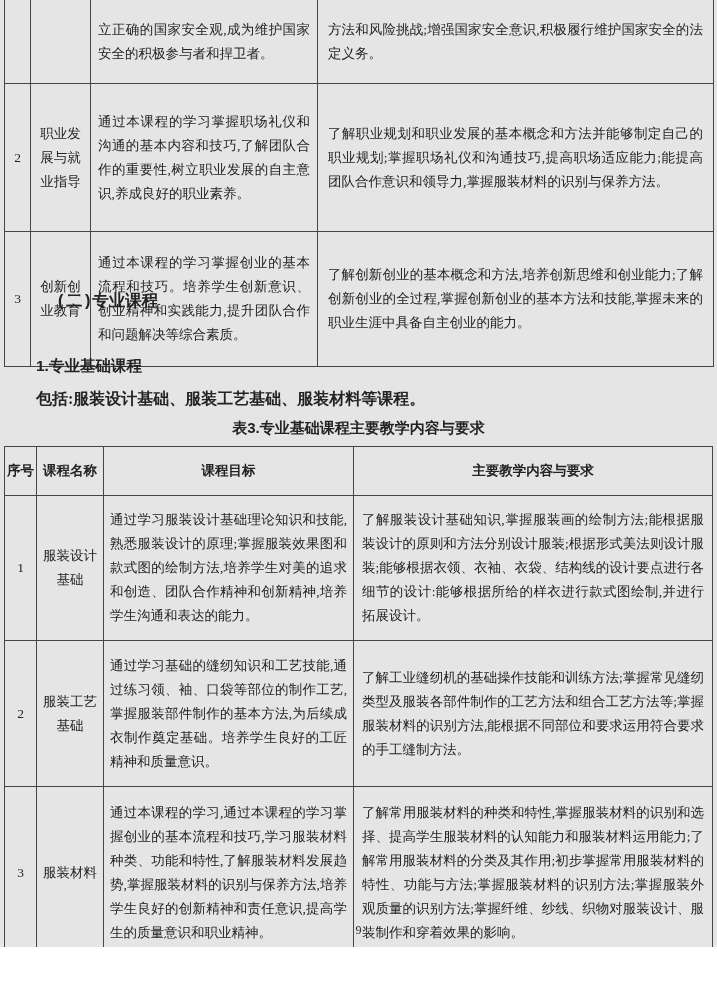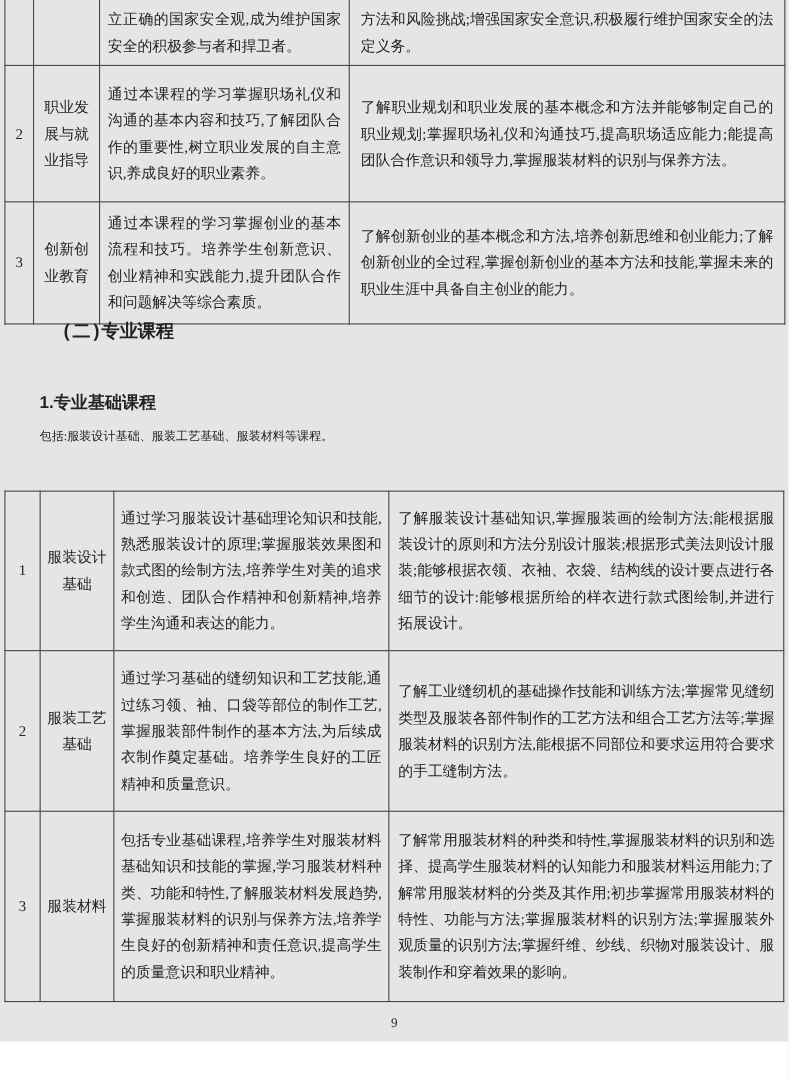--- a/index.html
+++ b/index.html
@@ -22,21 +22,21 @@
     word-break:break-all;
   }
   .num-cell{text-align:center;padding:2px 1px;}
   .name-cell{text-align:center;padding:2px 3px;margin-left:16px;}
   .goal-cell{text-align:justify;text-justify:inter-ideograph;}
   .content-cell{text-align:justify;text-justify:inter-ideograph;}
 
   
   .top-table{position:absolute;top:0;left:4px;width:709px;border-top:none;}
   .top-table .goal-cell{padding:2px 7px;}
-  .top-table .content-cell{padding:4px 10px;}
+  .top-table .content-cell{padding:16px 10px;}
   .top-table tr.r-cont td{border-top:none;height:51px;}
   .top-table tr.r-2 td{height:115px;}
   .top-table tr.r-3 td{height:102px;}
 
   
   .table3{position:absolute;top:446px;left:4px;width:708px;}
   .table3 th{
     font-weight:bold;text-align:center;
     line-height:20px;font-size:13.5px;
   }
@@ -57,21 +57,22 @@
     position:absolute;left:36px;top:324px;
     font-size:15.5px;
   }
   .sec-subheading{
     position:absolute;left:36px;top:356px;
     font-family:"Liberation Sans","DejaVu Sans",sans-serif;
     font-weight:bold;font-size:15.5px;
   }
   .sec-subintro{
     position:absolute;left:36px;top:389px;
-    font-size:11px;
+    font-size:16px;
+    font-weight:bold;
   }
   .table-caption{
     position:absolute;left:0;right:0;top:419px;
     text-align:center;
     font-family:"Liberation Sans","DejaVu Sans",sans-serif;
     font-weight:bold;font-size:15px;
   }
   .page-footer{
     position:absolute;left:0;right:0;bottom:9px;
     text-align:center;font-size:12px;color:#2a2a2a;
@@ -107,45 +108,52 @@
         <td class="name-cell">创新创业教育</td>
         <td class="goal-cell">通过本课程的学习掌握创业的基本流程和技巧。培养学生创新意识、创业精神和实践能力,提升团队合作和问题解决等综合素质。</td>
         <td class="content-cell">了解创新创业的基本概念和方法,培养创新思维和创业能力;了解创新创业的全过程,掌握创新创业的基本方法和技能,掌握未来的职业生涯中具备自主创业的能力。</td>
       </tr>
     </tbody>
   </table>
 
   <div class="sec-heading">(二)专业课程</div>
   <div class="sec-subheading">1.专业基础课程</div>
   <div class="sec-subintro">包括:服装设计基础、服装工艺基础、服装材料等课程。</div>
+  <div class="table-caption">表3.专业基础课程主要教学内容与要求</div>
 
   <table class="table3">
     <colgroup>
       <col style="width:32px">
         <col style="width:67px">
         <col style="width:250px">
         <col style="width:359px">
     </colgroup>
     <tbody>
+      <tr class="hdr">
+        <th class="num-cell">序号</th>
+        <th>课程名称</th>
+        <th>课程目标</th>
+        <th>主要教学内容与要求</th>
+      </tr>
       <tr class="r-1">
         <td class="num-cell">1</td>
         <td class="name-cell">服装设计基础</td>
         <td class="goal-cell">通过学习服装设计基础理论知识和技能,熟悉服装设计的原理;掌握服装效果图和款式图的绘制方法,培养学生对美的追求和创造、团队合作精神和创新精神,培养学生沟通和表达的能力。</td>
         <td class="content-cell">了解服装设计基础知识,掌握服装画的绘制方法;能根据服装设计的原则和方法分别设计服装;根据形式美法则设计服装;能够根据衣领、衣袖、衣袋、结构线的设计要点进行各细节的设计:能够根据所给的样衣进行款式图绘制,并进行拓展设计。</td>
       </tr>
       <tr class="r-2">
         <td class="num-cell">2</td>
         <td class="name-cell">服装工艺基础</td>
         <td class="goal-cell">通过学习基础的缝纫知识和工艺技能,通过练习领、袖、口袋等部位的制作工艺,掌握服装部件制作的基本方法,为后续成衣制作奠定基础。培养学生良好的工匠精神和质量意识。</td>
         <td class="content-cell">了解工业缝纫机的基础操作技能和训练方法;掌握常见缝纫类型及服装各部件制作的工艺方法和组合工艺方法等;掌握服装材料的识别方法,能根据不同部位和要求运用符合要求的手工缝制方法。</td>
       </tr>
       <tr class="r-3">
         <td class="num-cell">3</td>
         <td class="name-cell">服装材料</td>
-        <td class="goal-cell">包括专业基础课程,培养学生对服装材料基础知识和技能的掌握,学习服装材料种类、功能和特性,了解服装材料发展趋势,掌握服装材料的识别与保养方法,培养学生良好的创新精神和责任意识,提高学生的质量意识和职业精神。</td>
+        <td class="goal-cell">通过本课程的学习,通过本课程的学习掌握创业的基本流程和技巧,学习服装材料种类、功能和特性,了解服装材料发展趋势,掌握服装材料的识别与保养方法,培养学生良好的创新精神和责任意识,提高学生的质量意识和职业精神。</td>
         <td class="content-cell">了解常用服装材料的种类和特性,掌握服装材料的识别和选择、提高学生服装材料的认知能力和服装材料运用能力;了解常用服装材料的分类及其作用;初步掌握常用服装材料的特性、功能与方法;掌握服装材料的识别方法;掌握服装外观质量的识别方法;掌握纤维、纱线、织物对服装设计、服装制作和穿着效果的影响。</td>
       </tr>
     </tbody>
   </table>
 
   <div class="page-footer">9</div>
 
 </div>
 
 </body></html>

